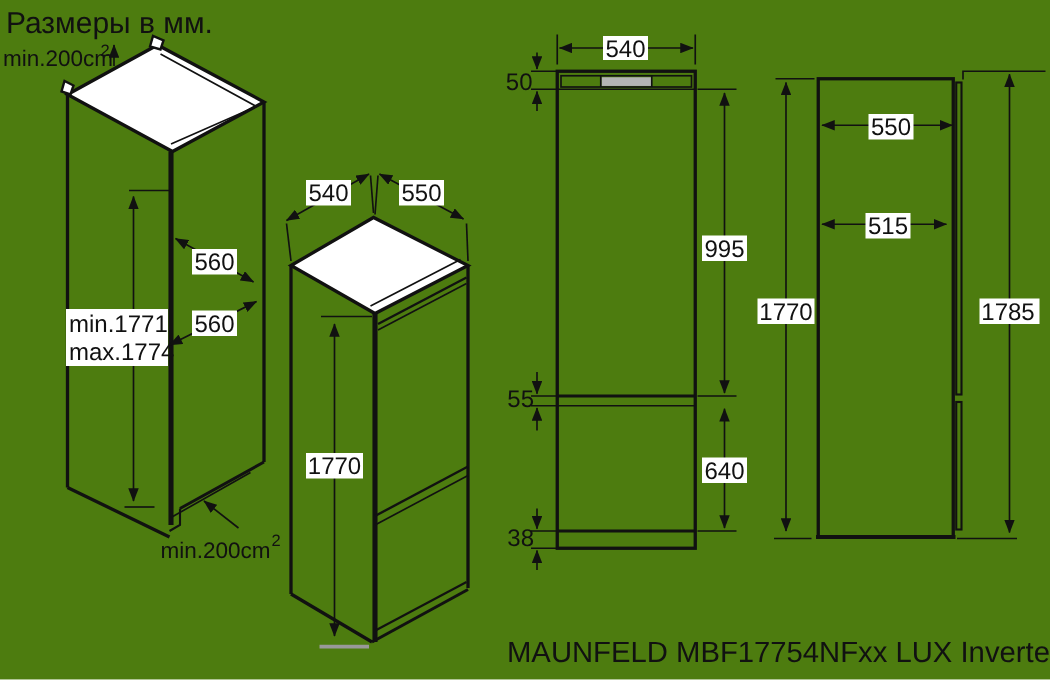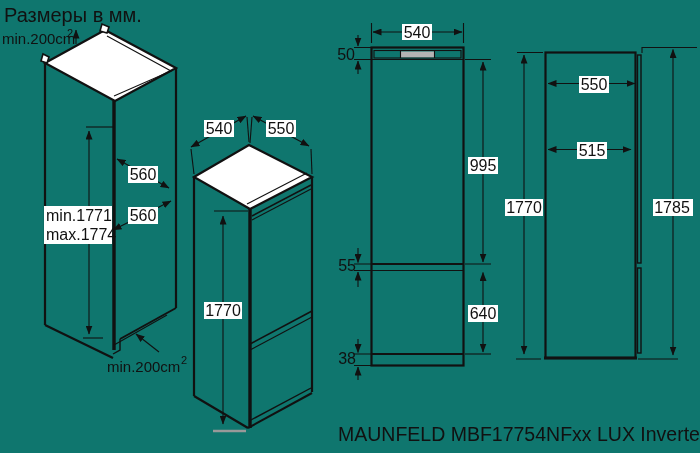--- a/index.html
+++ b/index.html
@@ -1,16 +1,16 @@
 <!DOCTYPE html>
 <html><head>
 <meta charset="utf-8">
 <style>
   html,body{margin:0;padding:0;background:#fff;}
-  .stage{position:relative;width:700px;height:453px;background:#0f766e;overflow:hidden;}
+  .stage{position:relative;width:700px;height:453px;background:#4d7c0f;overflow:hidden;}
   svg{position:absolute;left:0;top:0;}
   svg text{font-family:"Liberation Sans","DejaVu Sans",sans-serif;fill:#111;}
   .t-title{font-size:20px;}
   .t-model{font-size:19.5px;}
   .t-dim{font-size:16px;}
   .t-note{font-size:15px;}
   .t-sup{font-size:11px;}
   .t-minmax{font-size:16px;}
   .ln{stroke:#111;fill:none;}
   .w1{stroke-width:1.1;}

